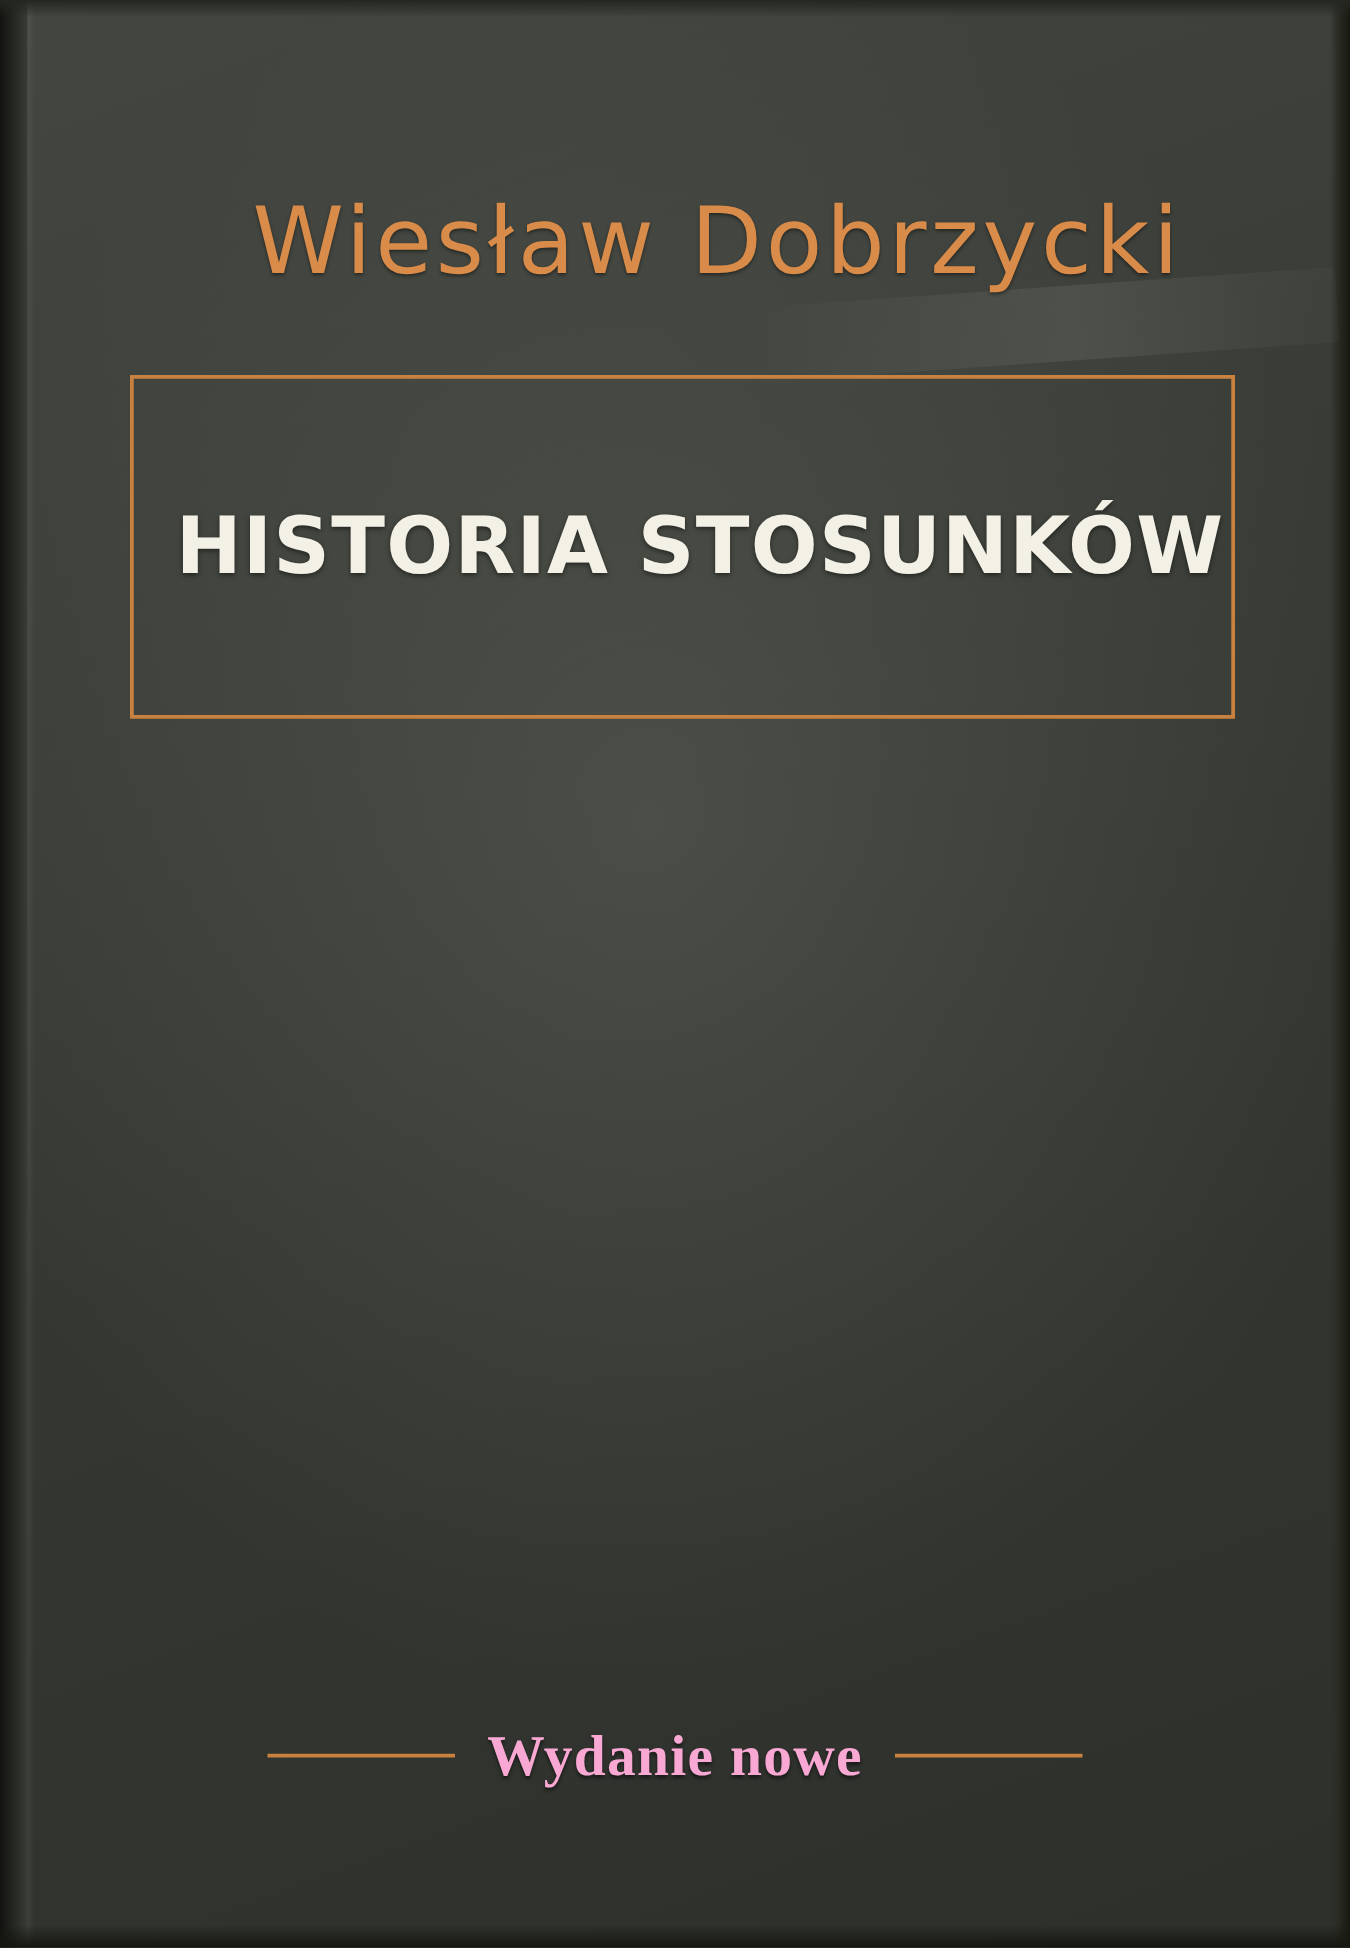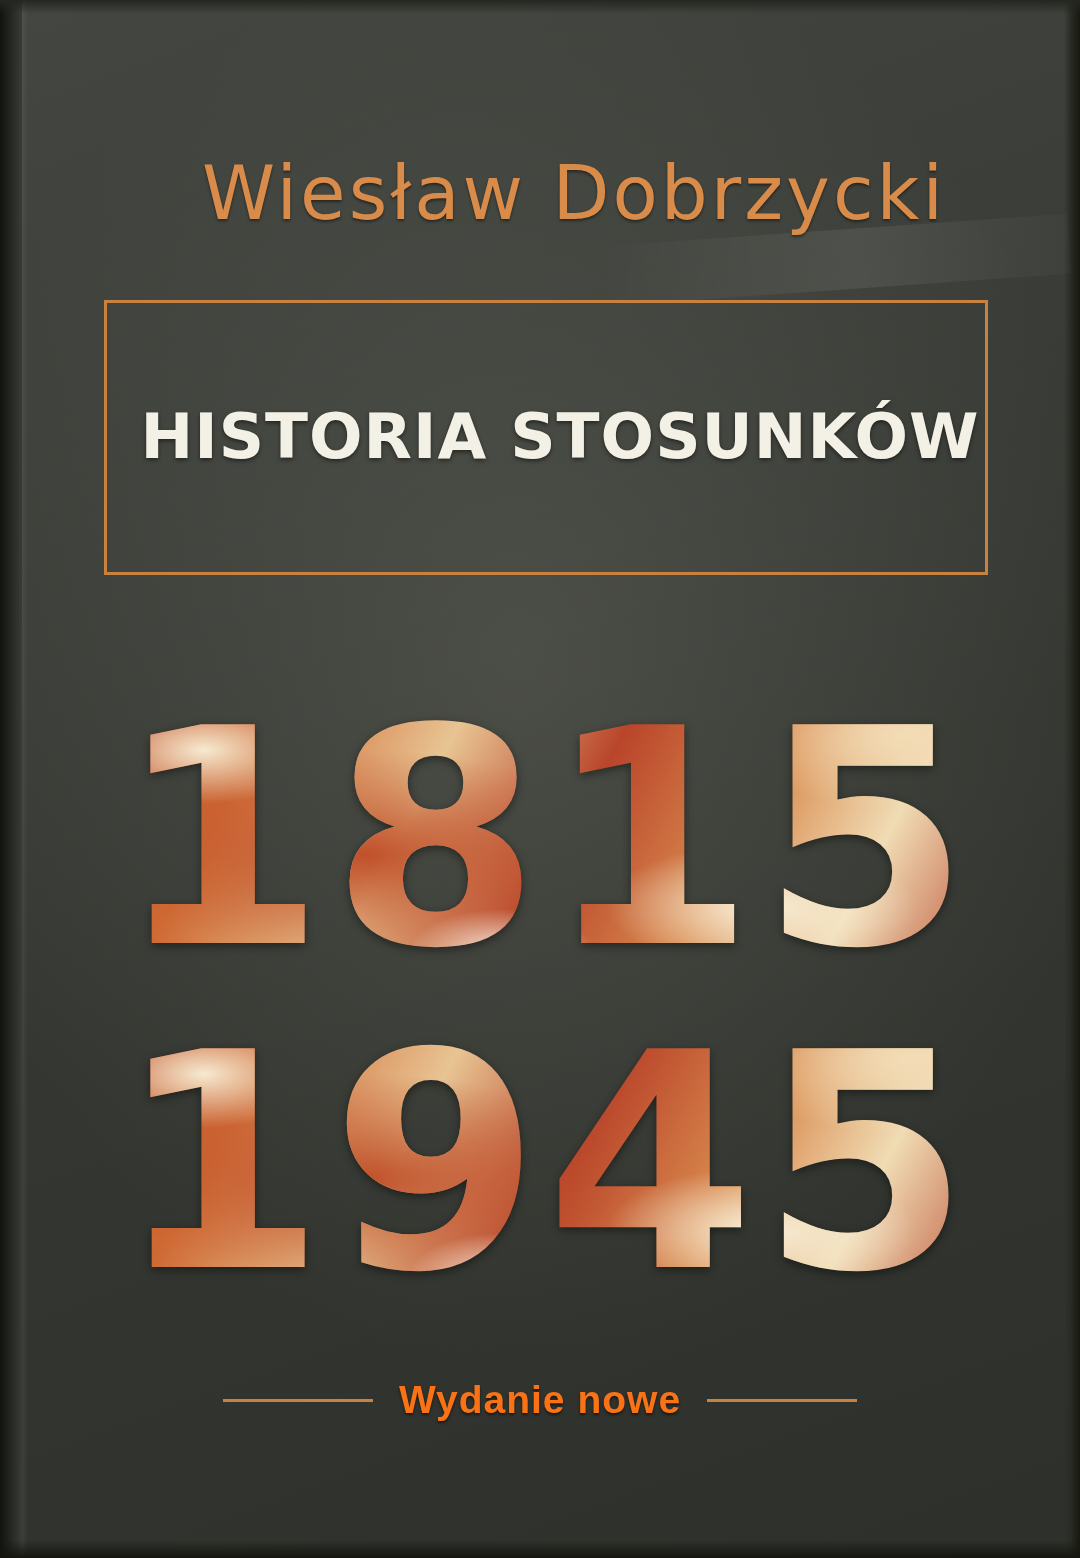--- a/index.html
+++ b/index.html
@@ -186,26 +186,26 @@
     align-items: center;
     justify-content: center;
     gap: 26px;
   }
   .rule {
     height: 3px;
     width: 150px;
     background: #c9813f;
   }
   .edition-text {
-    color: #f97316;
-    font-size: 39px;
+    color: #f9a8d4;
+    font-size: 46px;
     font-weight: 700;
     letter-spacing: 1px;
     white-space: nowrap;
-    font-family: Liberation Sans, sans-serif;
+    font-family: Liberation Serif, serif;
     text-shadow: 0 2px 3px rgba(0,0,0,0.5);
   }
 </style>
 </head>
 <body>
 
 <div id="cover">
   <div class="spine"></div>
   <div class="spine-highlight"></div>
   <div class="right-edge"></div>
@@ -216,28 +216,20 @@
   <div class="content">
 
     <div class="author">Wiesław Dobrzycki</div>
 
     <div class="title-box">
       <div class="title-inner">
         <div class="title-line">HISTORIA STOSUNKÓW</div>
       </div>
     </div>
 
-    <div class="years">
-      <div class="year-row">
-        <div class="year-text">1815</div>
-      </div>
-      <div class="year-row">
-        <div class="year-text">1945</div>
-      </div>
-    </div>
 
     <div class="edition">
       <div class="rule"></div>
       <div class="edition-text">Wydanie nowe</div>
       <div class="rule"></div>
     </div>
 
   </div>
 </div>
 

